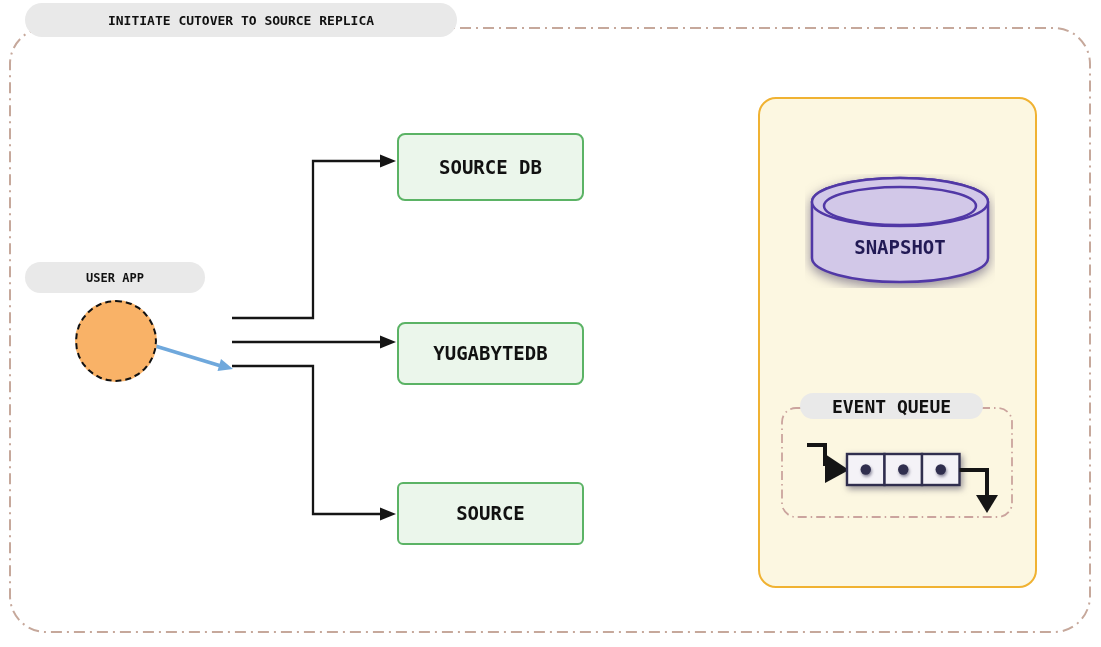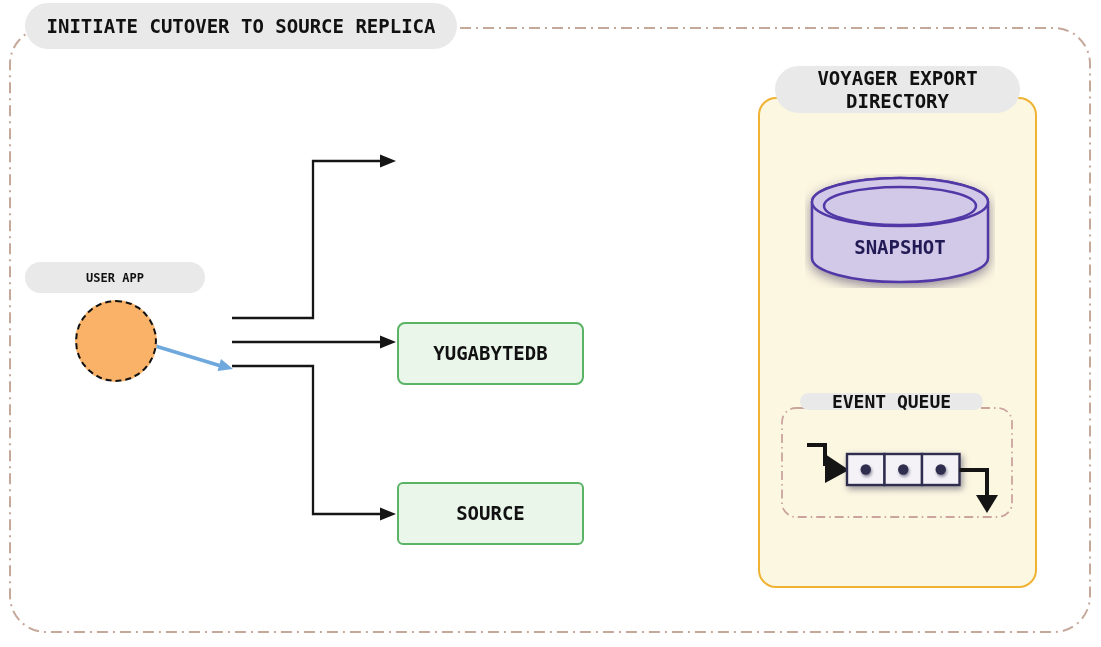--- a/index.html
+++ b/index.html
@@ -18,24 +18,24 @@
   .pill {
     position:absolute;
     background:#E9E9E9;
     border-radius:999px;
     display:flex; flex-direction:column;
     align-items:center; justify-content:center;
     text-align:center;
     white-space:nowrap;
     z-index:3;
   }
-  .title-pill { left:25px; top:3px; width:432px; height:46px; font-size:19px; }
+  .title-pill { left:25px; top:3px; width:432px; height:34px; font-size:13px; }
   .userapp-pill { left:25px; top:262px; width:180px; height:31px; font-size:12px; }
   .voyager-pill { left:775px; top:66px; width:245px; height:47px; font-size:19px; line-height:23px; }
-  .eventqueue-pill { left:800px; top:393px; width:183px; height:17px; font-size:18px; }
+  .eventqueue-pill { left:800px; top:393px; width:183px; height:26px; font-size:18px; }
 
   .user-circle {
     position:absolute;
     left:75px; top:300px; width:82px; height:82px;
     border-radius:50%;
     background:#F9B267;
     border:2px dashed #111;
     z-index:3;
   }
 
@@ -104,31 +104,30 @@
 
   <div class="pill title-pill">
     <span>INITIATE CUTOVER TO SOURCE REPLICA</span>
   </div>
 
   <div class="pill userapp-pill">
     <span>USER APP</span>
   </div>
   <div class="user-circle"></div>
 
+  <div class="db-box db-box-1">
+    <span>SOURCE DB</span>
+  </div>
   <div class="db-box db-box-2">
     <span>YUGABYTEDB</span>
   </div>
   <div class="db-box db-box-3">
     <span>SOURCE</span>
   </div>
 
-  <div class="pill voyager-pill">
-    <span>VOYAGER EXPORT</span>
-    <span>DIRECTORY</span>
-  </div>
 
   <svg class="widget" style="left:805px; top:174px;" width="190" height="114" viewBox="0 0 190 114">
     <g style="filter:drop-shadow(0px 4px 6px rgba(40,30,80,0.5));" fill="#D2C8E8" stroke="#5138A6" stroke-width="2.5">
       <path d="M7,28 a88,24 0 0 1 176,0 v56 a88,24 0 0 1 -176,0 z"></path>
       <ellipse cx="95" cy="28" rx="88" ry="24"></ellipse>
       <ellipse cx="95" cy="32" rx="76" ry="19"></ellipse>
     </g>
     <text x="95" y="80" text-anchor="middle" class="cyl-label">SNAPSHOT</text>
   </svg>
 

